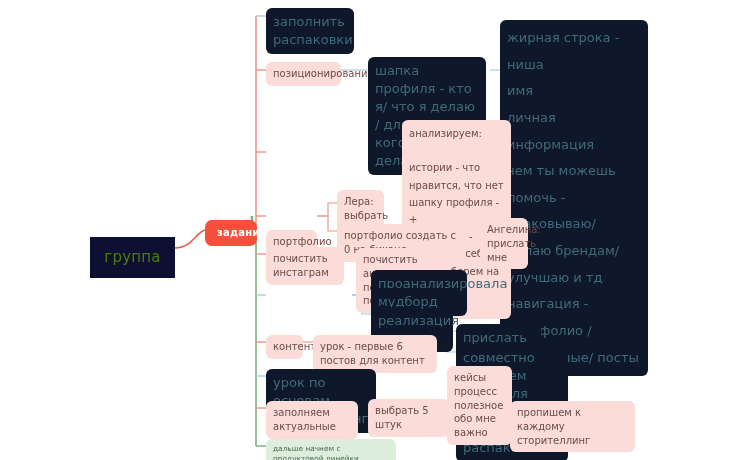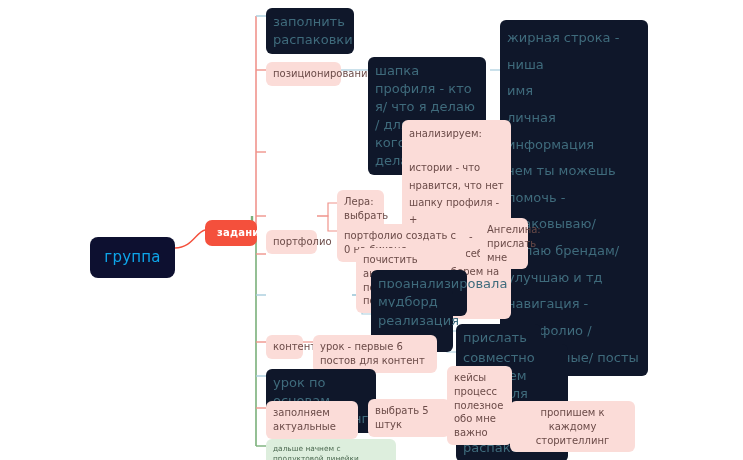--- a/index.html
+++ b/index.html
@@ -13,22 +13,22 @@
   #wires{position:absolute;left:0;top:0;width:743px;height:460px;pointer-events:none;}
 
   .node{
     position:absolute;
     box-sizing:border-box;
     border-radius:6px;
     line-height:1.38;
     white-space:pre-line;
   }
   .root{
-    background:#0d1030;color:#0ea5e9;
-    border-radius:8px;
+    background:#0d1030;color:#4d7c0f;
+    border-radius:0;
     font-size:15px;
     padding:10px 14px;
     letter-spacing:.2px;
   }
   .main{
     background:#f4503c;color:#ffffff;
     font-size:10px;font-weight:bold;
     padding:6px 12px;
     border-radius:7px;
     letter-spacing:.2px;
@@ -132,20 +132,21 @@
   <div class="node pink" style="left:266px;top:209px;width:51px;margin-top:21px;">портфолио</div>
 
   <div class="node pink" style="left:337px;top:190px;width:47px;">Лера:
 выбрать мне</div>
 
   <div class="node pink" style="left:337px;top:224px;width:129px;">портфолио создать с 0 на биханс</div>
 
   <div class="node pink" style="left:480px;top:218px;width:48px;">Ангелина:
 прислать мне</div>
 
+  <div class="node pink" style="left:266px;top:247px;width:78px;">почистить инстаграм</div>
 
   <div class="node pink" style="left:356px;top:240px;width:85px;margin-top:8px;">почистить актуальные
 почистить подписки</div>
 
 
   <div class="node blue" style="left:371px;top:270px;width:96px;">проанализировала визуалы</div>
 
   <div class="node blue" style="left:371px;top:288px;width:82px;">мудборд из 12 постов</div>
 
   <div class="node blue" style="left:371px;top:307px;width:50px;">реализация</div>
@@ -164,17 +165,17 @@
   <div class="node pink" style="left:266px;top:401px;width:92px;">заполняем актуальные</div>
 
   <div class="node pink" style="left:368px;top:399px;width:82px;">выбрать 5 штук</div>
 
   <div class="node pink" style="left:447px;top:366px;width:65px;">кейсы
 процесс
 полезное
 обо мне
 важно</div>
 
-  <div class="node pink" style="left:510px;top:401px;width:125px;text-align:center;">пропишем к каждому сторителлинг</div>
+  <div class="node pink" style="left:510px;top:401px;width:125px;">пропишем к каждому сторителлинг</div>
 
   <div class="node green" style="left:266px;top:439px;width:130px;">дальше начнем с продуктовой линейки</div>
 
 </div>
 
 </body></html>

